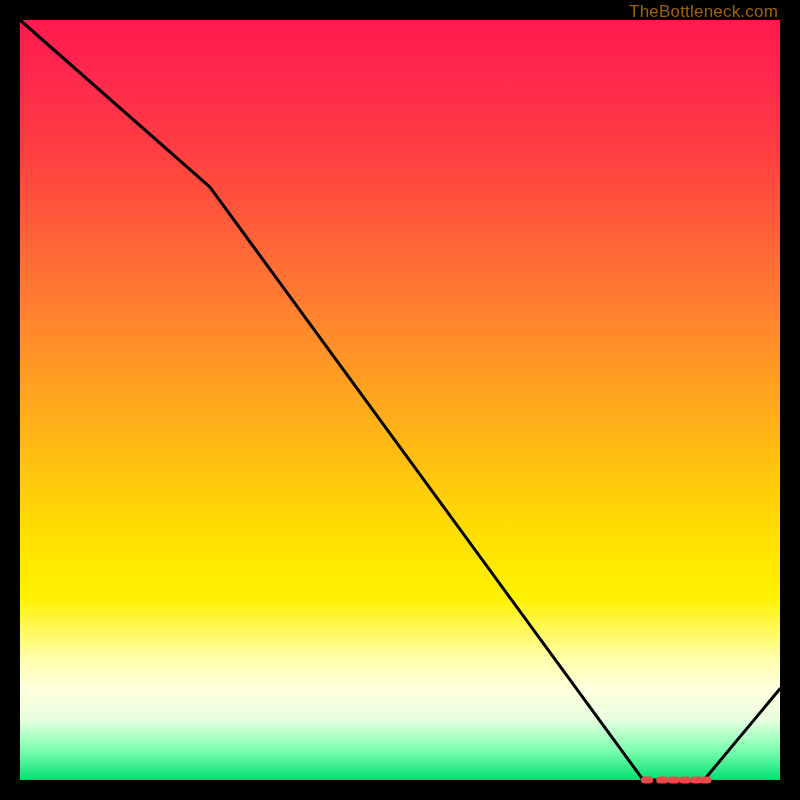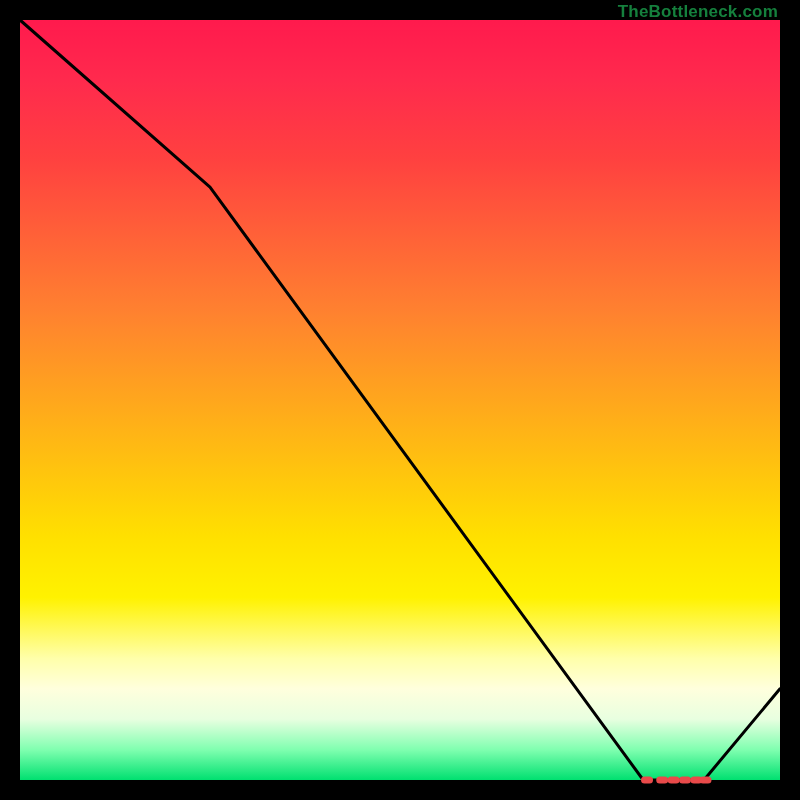--- a/index.html
+++ b/index.html
@@ -40,22 +40,22 @@
     width: 760px;
     height: 760px;
     overflow: visible;
   }
   .attrib {
     position: absolute;
     top: 2px;
     right: 22px;
     font-family: Arial, Helvetica, sans-serif;
     font-size: 17px;
-    font-weight: 700;
-    color: #15803d;
+    font-weight: 400;
+    color: #a16207;
     letter-spacing: 0.2px;
   }
 </style>
 </head>
 <body>
 
 <div class="frame">
   <div class="plot-area"></div>
 
   <svg class="overlay" viewBox="0 0 760 760">

